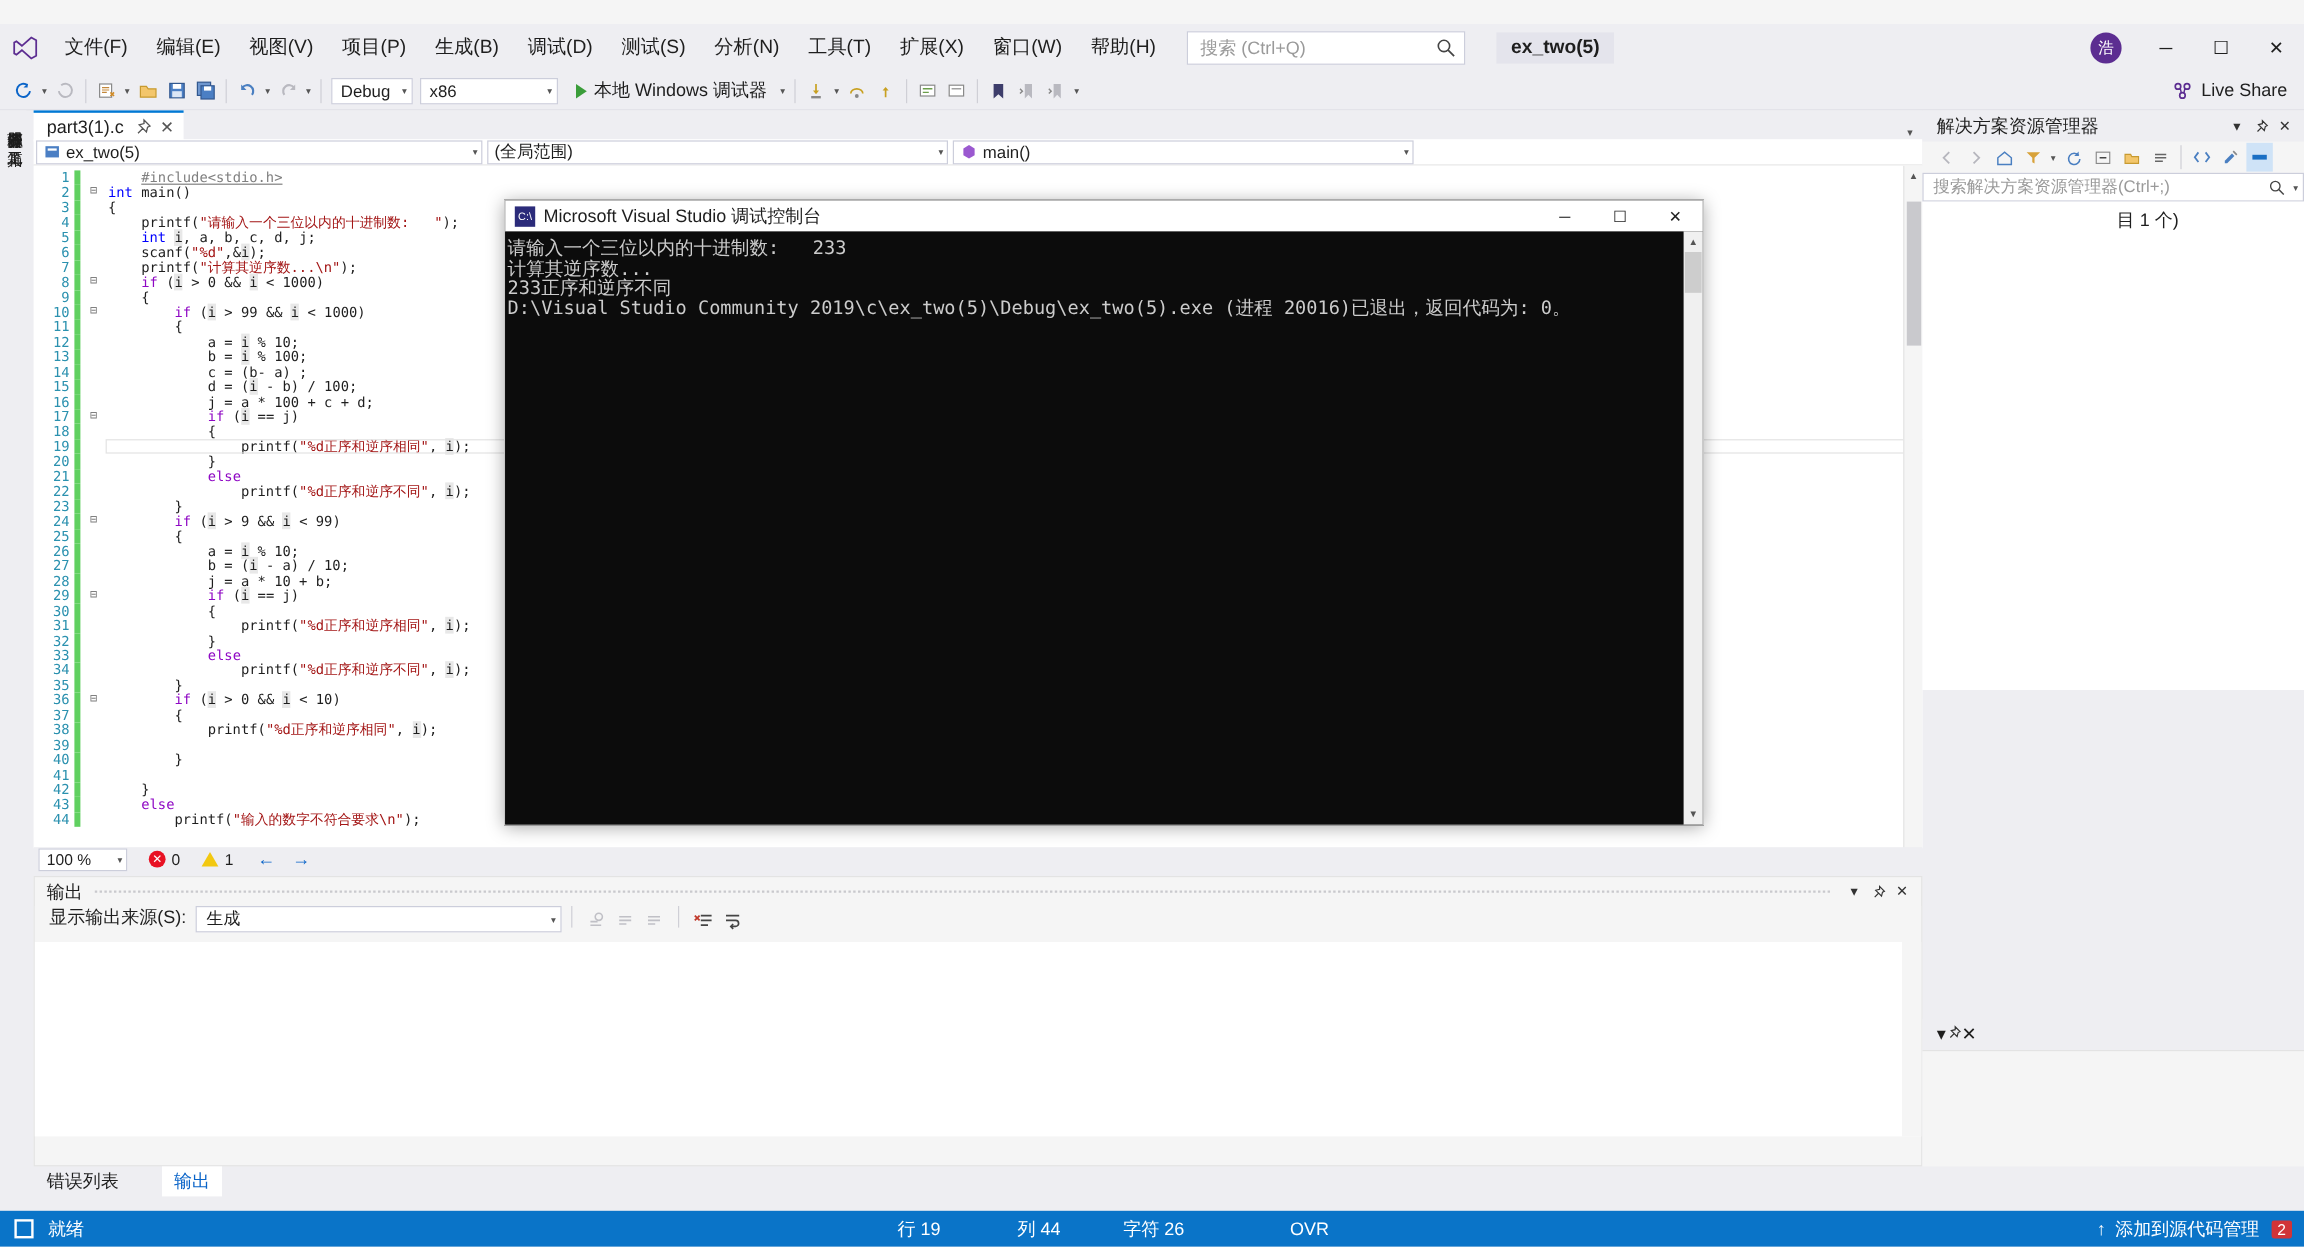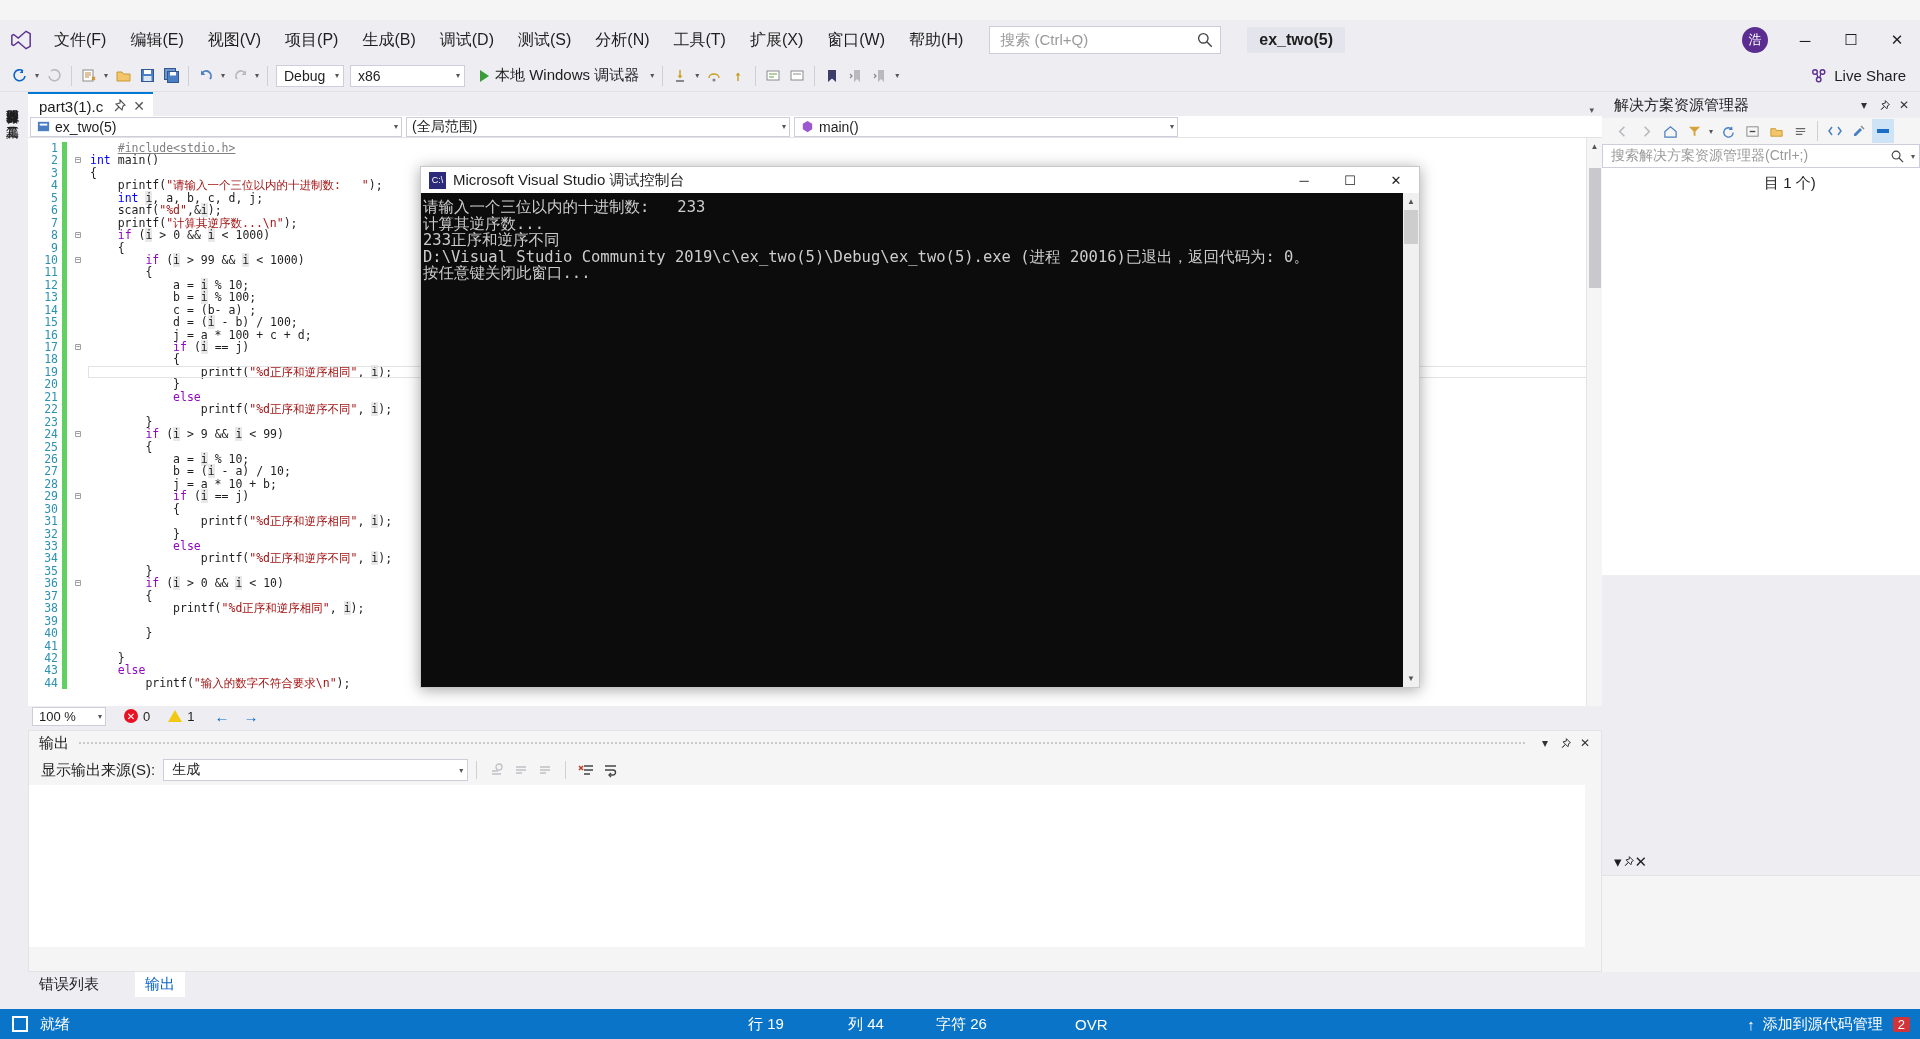--- a/index.html
+++ b/index.html
@@ -148,21 +148,21 @@
   .navarrow { color:#0a64c8; margin-left:20px; font-size:15px; }
 
   
   .outpane {
     position:absolute; left:28px; bottom:87px; right:318px; height:242px; background:#f5f5f5;
     border:1px solid #e3e3e3;
   }
   .outhdr { height:24px; display:flex; align-items:center; padding:0 6px 0 10px; font-size:15px; }
   .outhdr .dots { flex:1; height:1px; margin:0 10px; border-top:2px dotted #c9c9cd; }
   .outhdr .hbtn { width:20px;height:20px;display:flex;align-items:center;justify-content:center;font-size:12px;color:#333; }
-  .outtool { height:30px; display:flex; align-items:center; padding-left:12px; background:#f5f5f5; }
+  .outtool { height:30px; display:flex; align-items:flex-start; padding-left:12px; background:#f5f5f5; }
   .outtool .lbl { font-size:15px; margin-right:8px; }
   .outsel {
     width:305px;height:22px;border:1px solid #cccedb;background:#fff;display:flex;align-items:center;
     padding:0 4px 0 8px;font-size:14px;
   }
   .outsel .oc { margin-left:auto; font-size:8px; color:#555; }
   .outtool .osep { width:1px;height:18px;background:#cfcfd6;margin:0 8px; }
   .outbody { position:absolute; left:0; right:0; top:54px; bottom:24px; background:#fff; }
   .outbody-sc { position:absolute; right:0; top:0; width:16px; bottom:0; background:#f5f5f5; }
   .outtabs { position:absolute; left:0; bottom:-26px; height:26px; display:flex; align-items:center;gap:26px; }
@@ -689,21 +689,21 @@
   <div class="console">
     <div class="con-title">
       <span class="con-ic">C:\</span>
       <span>Microsoft Visual Studio 调试控制台</span>
       <span class="con-btns">
         <span class="cb">─</span>
         <span class="cb">☐</span>
         <span class="cb cls">✕</span>
       </span>
     </div>
-    <div class="con-body" id="conbody"><div>请输入一个三位以内的十进制数:   233</div><div>计算其逆序数...</div><div>233正序和逆序不同</div><div>D:\Visual Studio Community 2019\c\ex_two(5)\Debug\ex_two(5).exe (进程 20016)已退出，返回代码为: 0。</div><div>按任意键关闭此窗口...</div></div>
+    <div class="con-body" id="conbody"><div>请输入一个三位以内的十进制数:   233</div><div>计算其逆序数...</div><div>233正序和逆序不同</div><div>D:\Visual Studio Community 2019\c\ex_two(5)\Debug\ex_two(5).exe (进程 20016)已退出，返回代码为: 0。</div></div>
     <div class="con-sb">
       <div class="ar">▲</div>
       <div class="th"></div>
       <div class="bot ar">▼</div>
     </div>
   </div>
 
   <div class="statusbar">
     <span class="sb-ready">
       <span class="sb-flag"></span>

